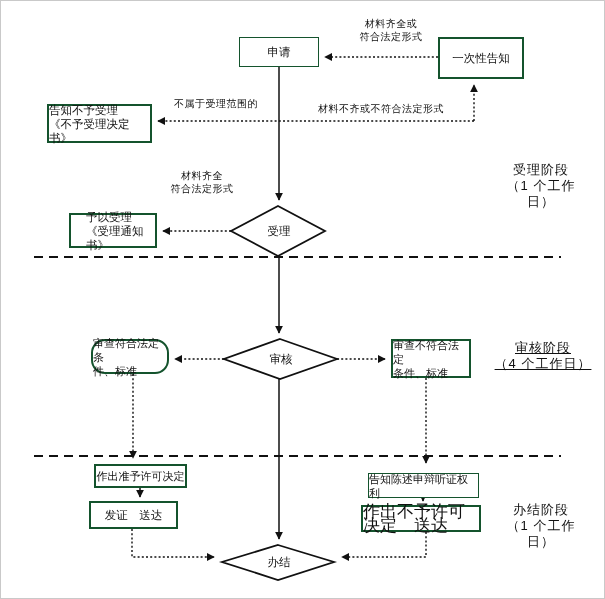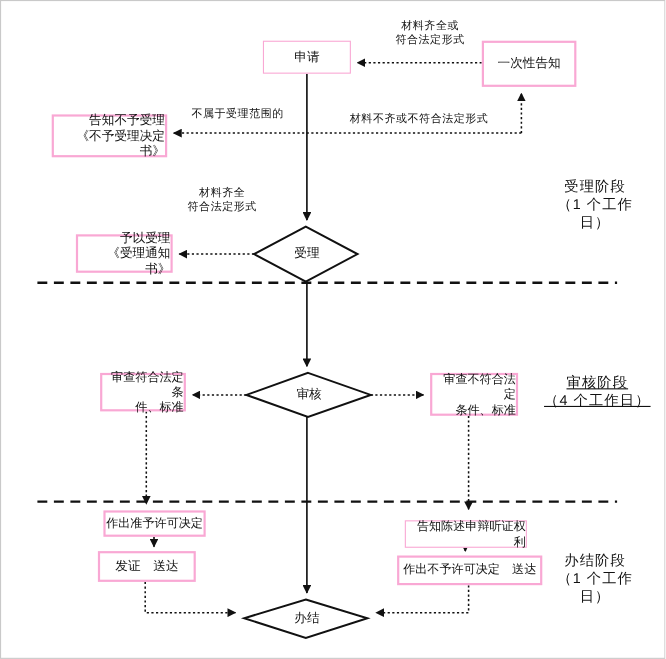--- a/index.html
+++ b/index.html
@@ -11,23 +11,23 @@
     box-sizing:border-box;
     font-family:"Liberation Sans","DejaVu Sans",sans-serif;
     color:#111;
     overflow:hidden;
   }
   .canvas svg{position:absolute;left:0;top:0;}
   .node{
     position:absolute;
     box-sizing:border-box;
     background:#fff;
-    border:2px solid #f9a8d4;
+    border:2px solid #14532d;
     display:flex;align-items:center;justify-content:center;
-    text-align:right;
+    text-align:left;
     font-size:11.5px;line-height:14px;
     white-space:pre-line;
   }
   .node.thin{border-width:1.5px;}
   .dlabel{
     position:absolute;
     display:flex;align-items:center;justify-content:center;
     font-size:11.5px;line-height:14px;
     white-space:pre-line;
   }
@@ -84,28 +84,28 @@
     <polygon points="279,338 336,358 279,378 223,358" fill="#fff" stroke="#111" stroke-width="1.8"></polygon>
     <polygon points="277,544 333,561 277,579 221,561" fill="#fff" stroke="#111" stroke-width="1.8"></polygon>
   </svg>
 
   <div class="node thin" style="left:238px;top:36px;width:80px;height:30px;">申请</div>
   <div class="node" style="left:437px;top:36px;width:86px;height:42px;">一次性告知</div>
   <div class="node" style="left:46px;top:103px;width:105px;height:39px;">告知不予受理
 《不予受理决定书》</div>
   <div class="node" style="left:68px;top:212px;width:88px;height:35px;padding-left:15px;">予以受理
 《受理通知书》</div>
-  <div class="node" style="left:90px;top:338px;width:78px;height:35px;font-size:11px;">审查符合法定条
+  <div class="node" style="left:90px;top:338px;width:78px;height:35px;font-size:11px;border-radius:14px;">审查符合法定条
 件、标准</div>
   <div class="node" style="left:390px;top:338px;width:80px;height:39px;font-size:11px;">审查不符合法定
 条件、标准</div>
   <div class="node" style="left:88px;top:500px;width:89px;height:28px;">发证　送达</div>
   <div class="node" style="left:93px;top:463px;width:93px;height:24px;font-size:11px;">作出准予许可决定</div>
   <div class="node thin" style="left:367px;top:472px;width:111px;height:25px;font-size:11px;">告知陈述申辩听证权利</div>
-  <div class="node" style="left:360px;top:504px;width:132px;height:27px;font-size:11px;font-family:Liberation Mono, monospace;">作出不予许可决定　送达</div>
+  <div class="node" style="left:360px;top:504px;width:120px;height:27px;font-size:17px;">作出不予许可决定　送达</div>
 
   <div class="dlabel" style="left:248px;top:222px;width:60px;height:16px;">受理</div>
   <div class="dlabel" style="left:250px;top:350px;width:60px;height:16px;">审核</div>
   <div class="dlabel" style="left:248px;top:553px;width:60px;height:16px;">办结</div>
 
   <div class="edge-label" style="left:328px;top:16px;width:124px;height:34px;">材料齐全或
 符合法定形式</div>
   <div class="edge-label" style="left:165px;top:96px;width:100px;height:14px;text-align:right;">不属于受理范围的</div>
   <div class="edge-label" style="left:300px;top:101px;width:160px;height:14px;">材料不齐或不符合法定形式</div>
   <div class="edge-label" style="left:158px;top:168px;width:86px;height:32px;">材料齐全

